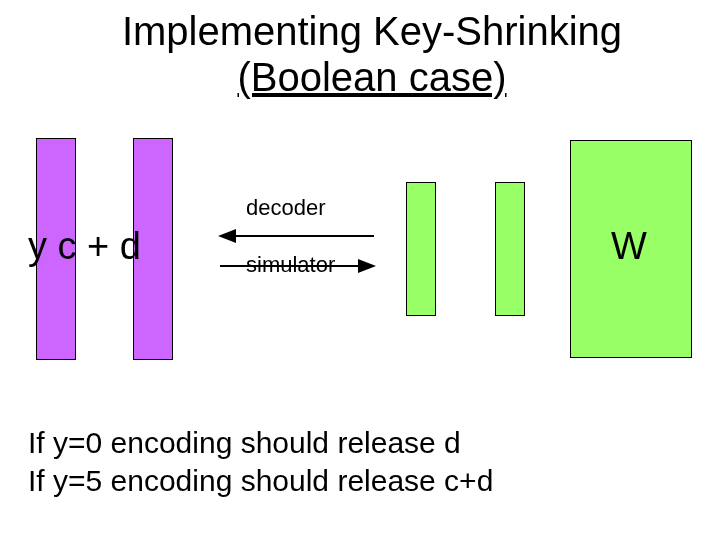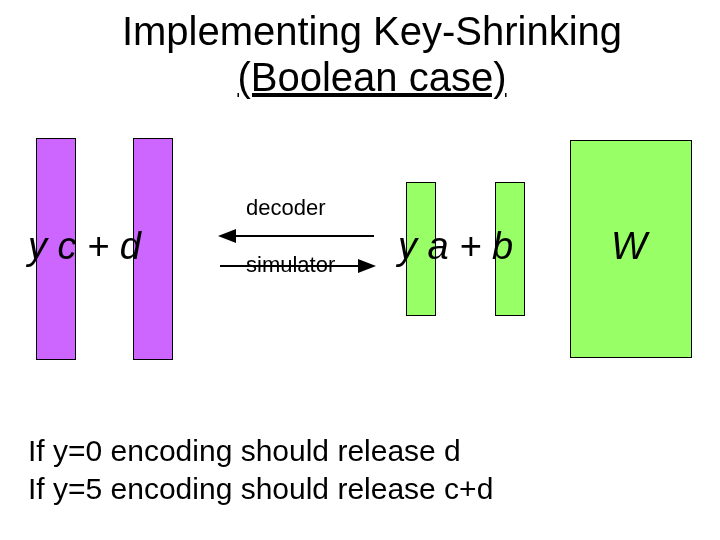--- a/index.html
+++ b/index.html
@@ -45,21 +45,20 @@
   .bar.ya-y { left: 406px; top: 182px; width: 28px; height: 132px; }
   .bar.ya-b { left: 495px; top: 182px; width: 28px; height: 132px; }
 
   
   .bar.wbox { left: 570px; top: 140px; width: 120px; height: 216px; }
 
   .eq {
     position: absolute;
     font-size: 38px;
     white-space: nowrap;
-    font-style: italic;
   }
   .eq.left  { left: 28px;  top: 225px; }
   .eq.right { left: 398px; top: 225px; }
   .eq.w     { left: 611px; top: 225px; }
 
   
   .arrows {
     position: absolute;
     left: 216px;
     top: 222px;
@@ -72,21 +71,20 @@
   }
   .label-decoder   { left: 246px; top: 195px; }
   .label-simulator { left: 246px; top: 252px; }
 
   .bottom-text {
     position: absolute;
     left: 28px;
     top: 424px;
     font-size: 30px;
     line-height: 1.25;
-    margin-top: 8px;
   }
   .bottom-text div { white-space: nowrap; }
 </style>
 </head>
 <body>
 
 <div class="slide">
 
   <div class="title">
     <span class="line1">Implementing Key-Shrinking</span>
@@ -105,21 +103,20 @@
     <polygon points="2,14 20,7 20,21" fill="#000"></polygon>
 
     <line x1="4" y1="44" x2="144" y2="44" stroke="#000" stroke-width="2"></line>
     <polygon points="160,44 142,37 142,51" fill="#000"></polygon>
   </svg>
 
   <div class="arrow-label label-simulator">simulator</div>
 
   <div class="bar green ya-y"></div>
   <div class="bar green ya-b"></div>
-  <div class="eq right">y a + b</div>
 
   <div class="bar green wbox"></div>
   <div class="eq w">W</div>
 
   <div class="bottom-text">
     <div>If y=0 encoding should release d</div>
     <div>If y=5 encoding should release c+d</div>
   </div>
 
 </div>

